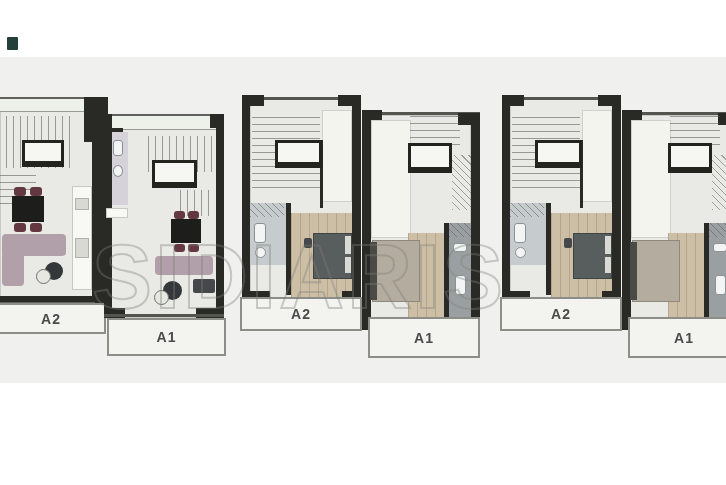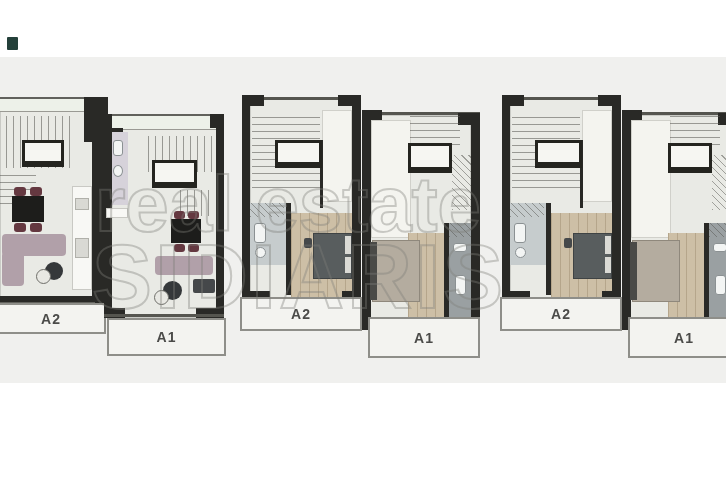--- a/index.html
+++ b/index.html
@@ -206,16 +206,15 @@
     <div class="abs hatch-d" style="left:207px;top:128px;width:22px;height:14px"></div>
     <div class="abs fixture" style="left:211px;top:148px;width:14px;height:9px"></div>
     <div class="abs fixture" style="left:213px;top:180px;width:11px;height:20px"></div>
     <div class="abs wall" style="left:120px;top:223px;width:24px;height:12px"></div>
     <div class="abs wall" style="left:196px;top:223px;width:33px;height:12px"></div>
     <div class="abs balcony" style="left:126px;top:222px;width:112px;height:41px">
       <span>A1</span>
     </div>
   </div>
 
-  <div class="abs wm" style="left:95px;top:165px;font-size:78px">real estate</div>
   <div class="abs wm" style="left:92px;top:232px;font-size:90px;letter-spacing:3px">SIDIARIS</div>
 
 </div>
 
 </body></html>

